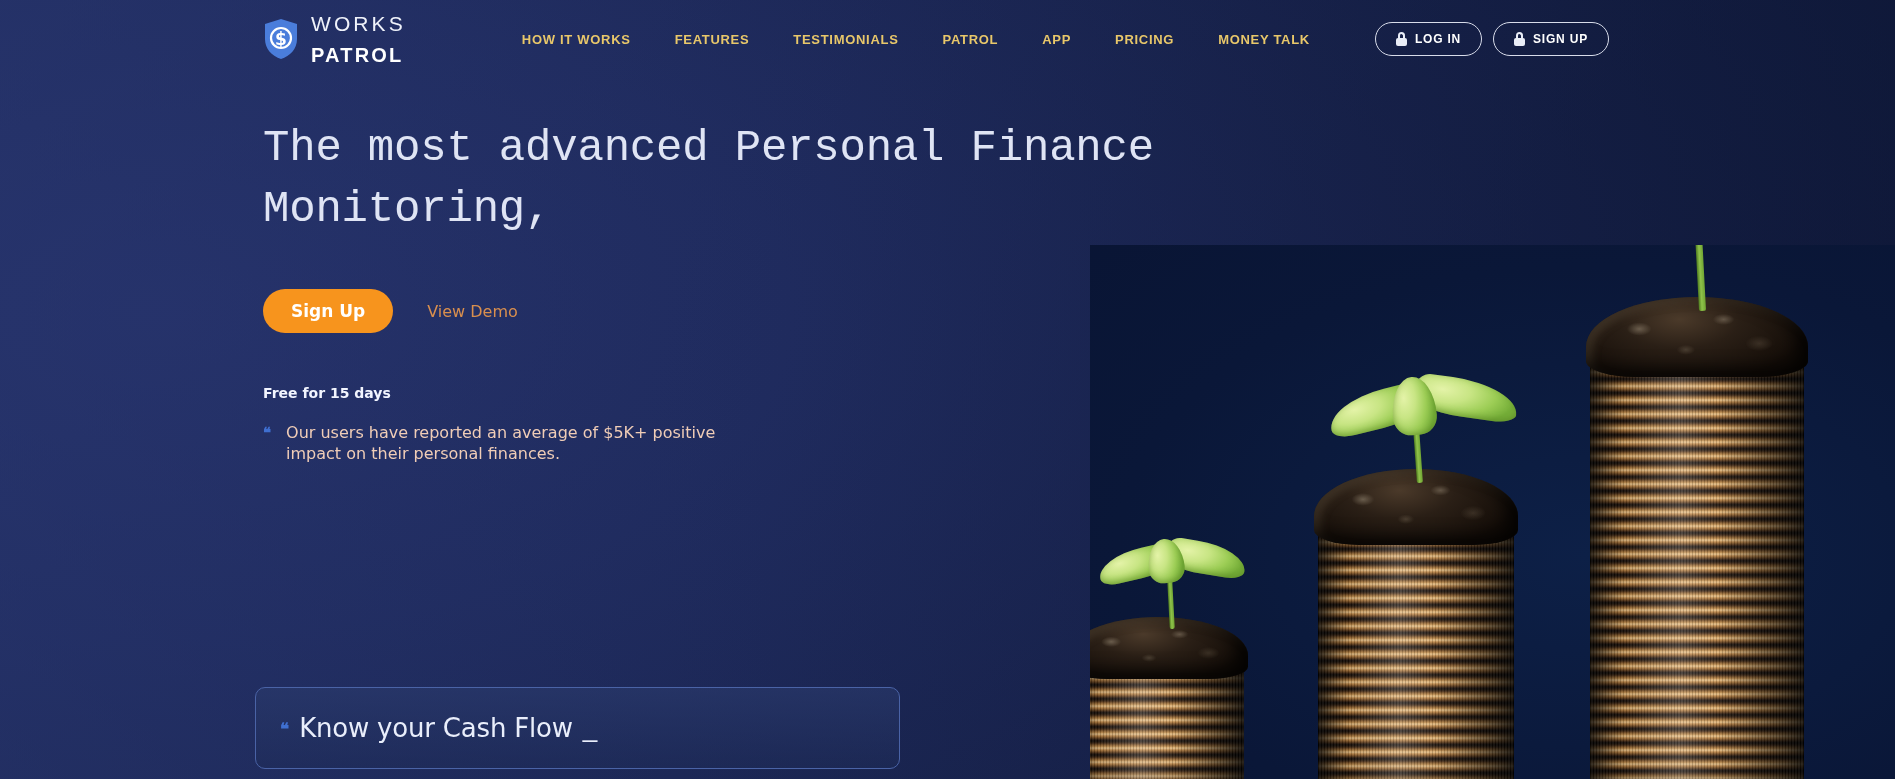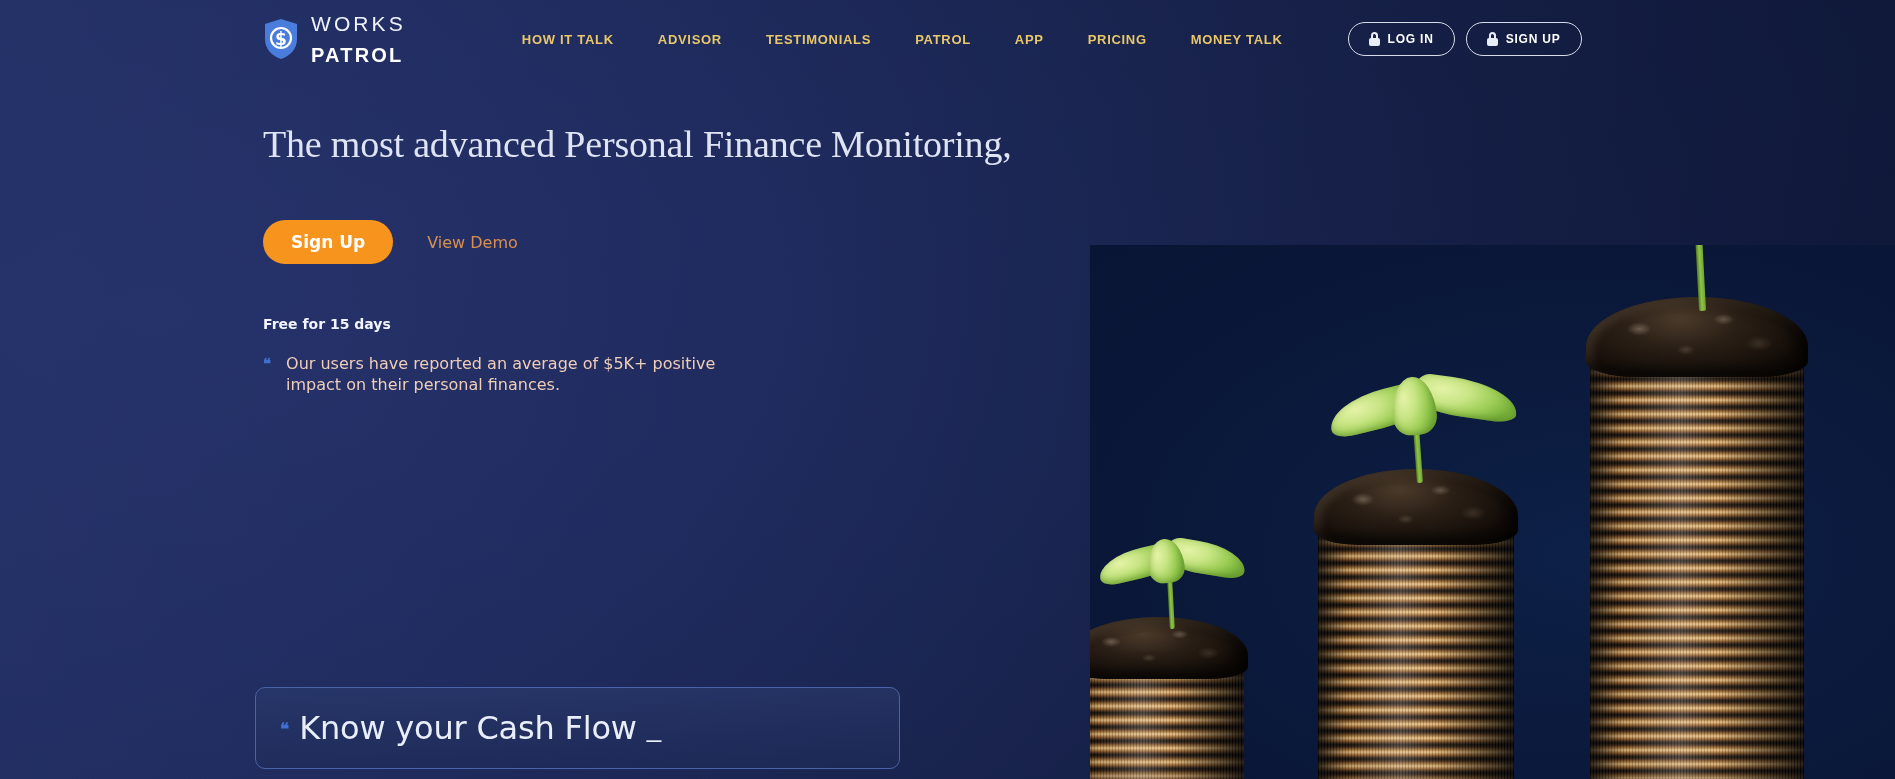--- a/index.html
+++ b/index.html
@@ -99,23 +99,23 @@
     background:transparent; cursor:pointer; white-space:nowrap;
     font-family:"Liberation Sans", sans-serif;
   }
   .lock{ width:11px; height:14px; position:relative; flex:none; }
   .lock .body{ position:absolute; bottom:0; left:0; width:11px; height:8px; background:#e9edf7; border-radius:2px; }
   .lock .shackle{ position:absolute; top:0; left:2px; width:7px; height:7px; border:2px solid #e9edf7; border-bottom:none; border-radius:4px 4px 0 0; }
 
   
   #content{ position:absolute; left:263px; top:118px; z-index:5; width:900px; }
   #headline{
-    font-size:38px; line-height:1.38; font-weight:500;
+    font-size:44px; line-height:1.38; font-weight:500;
     color:#dfe4f4; letter-spacing:-.2px;
-    font-family:Liberation Serif, serif;
+    font-family:Liberation Mono, monospace;
   }
   #cta-row{ display:flex; align-items:center; gap:34px; margin-top:50px; }
   #signup-cta{
     background:#f7941d; color:#ffffff;
     border:none; border-radius:22px;
     height:44px; padding:0 28px;
     font-size:17px; font-weight:700;
     cursor:pointer; font-family:"DejaVu Sans", sans-serif;
   }
   #demo-cta{
@@ -133,21 +133,21 @@
   
   #tagline-box{
     position:absolute; left:255px; top:687px;
     width:645px; height:82px;
     border:1px solid #4a63a6; border-radius:10px;
     background:linear-gradient(180deg, rgba(42,58,108,.62), rgba(30,44,88,.46));
     display:flex; align-items:center; padding:0 24px; gap:10px;
     z-index:6;
   }
   #tagline-box .qmark{ font-size:17px; padding-top:4px; }
-  #tagline-text{ color:#e9eefb; font-size:32px; font-weight:500; letter-spacing:-.2px; font-family:"DejaVu Sans", sans-serif; }
+  #tagline-text{ color:#e9eefb; font-size:26px; font-weight:500; letter-spacing:-.2px; font-family:"DejaVu Sans", sans-serif; }
   #caret{ color:#e9eefb; font-size:26px; font-weight:500; }
 </style>
 </head>
 <body>
 
 <div id="hero">
 
   <div id="photo">
     <div class="photo-bg"></div>
 
@@ -182,22 +182,22 @@
           <text x="18" y="26.5" text-anchor="middle" font-family="DejaVu Sans, sans-serif" font-size="17" font-weight="700" fill="#ffffff">$</text>
         </svg>
       </span>
       <span class="logo-text">
         <span class="logo-top">WORKS</span>
         <span class="logo-bot">PATROL</span>
       </span>
     </a>
 
     <nav id="nav">
-      <a class="nav-link" href="#">HOW IT TALK</a>
-      <a class="nav-link" href="#">ADVISOR</a>
+      <a class="nav-link" href="#">HOW IT WORKS</a>
+      <a class="nav-link" href="#">FEATURES</a>
       <a class="nav-link" href="#">TESTIMONIALS</a>
       <a class="nav-link" href="#">PATROL</a>
       <a class="nav-link" href="#">APP</a>
       <a class="nav-link" href="#">PRICING</a>
       <a class="nav-link" href="#">MONEY TALK</a>
     </nav>
 
     <div id="auth">
       <button class="auth-btn">
         <span class="lock">

